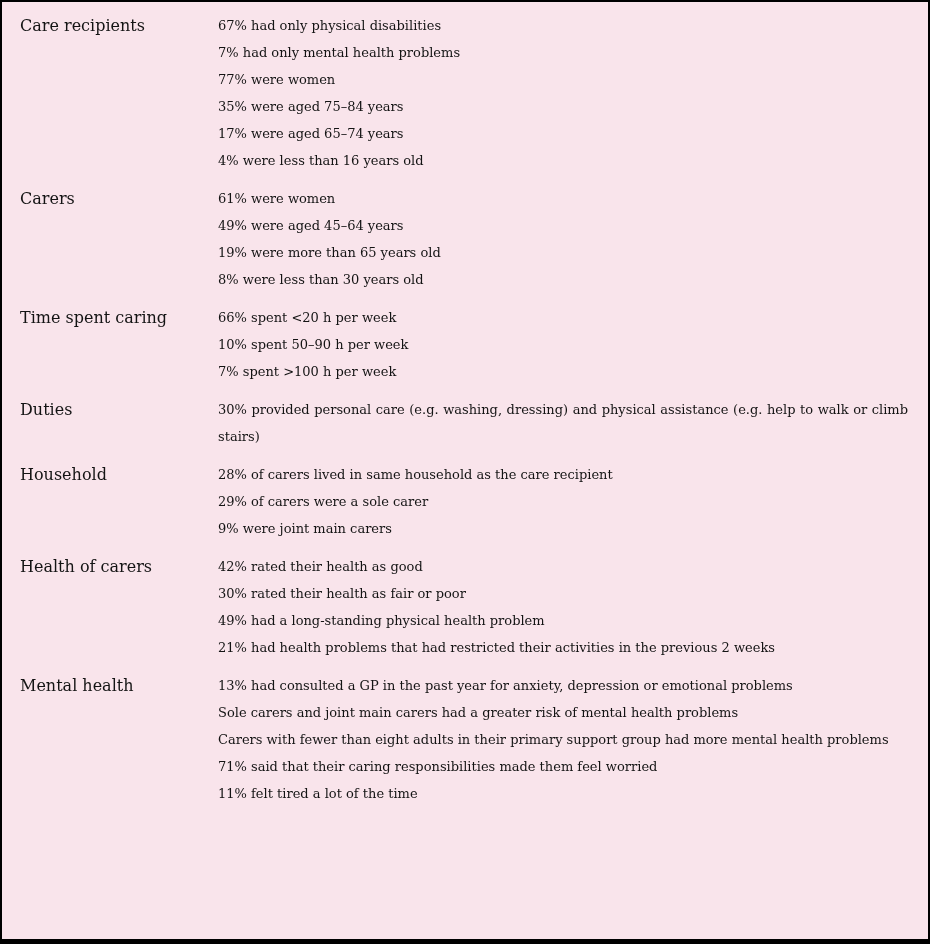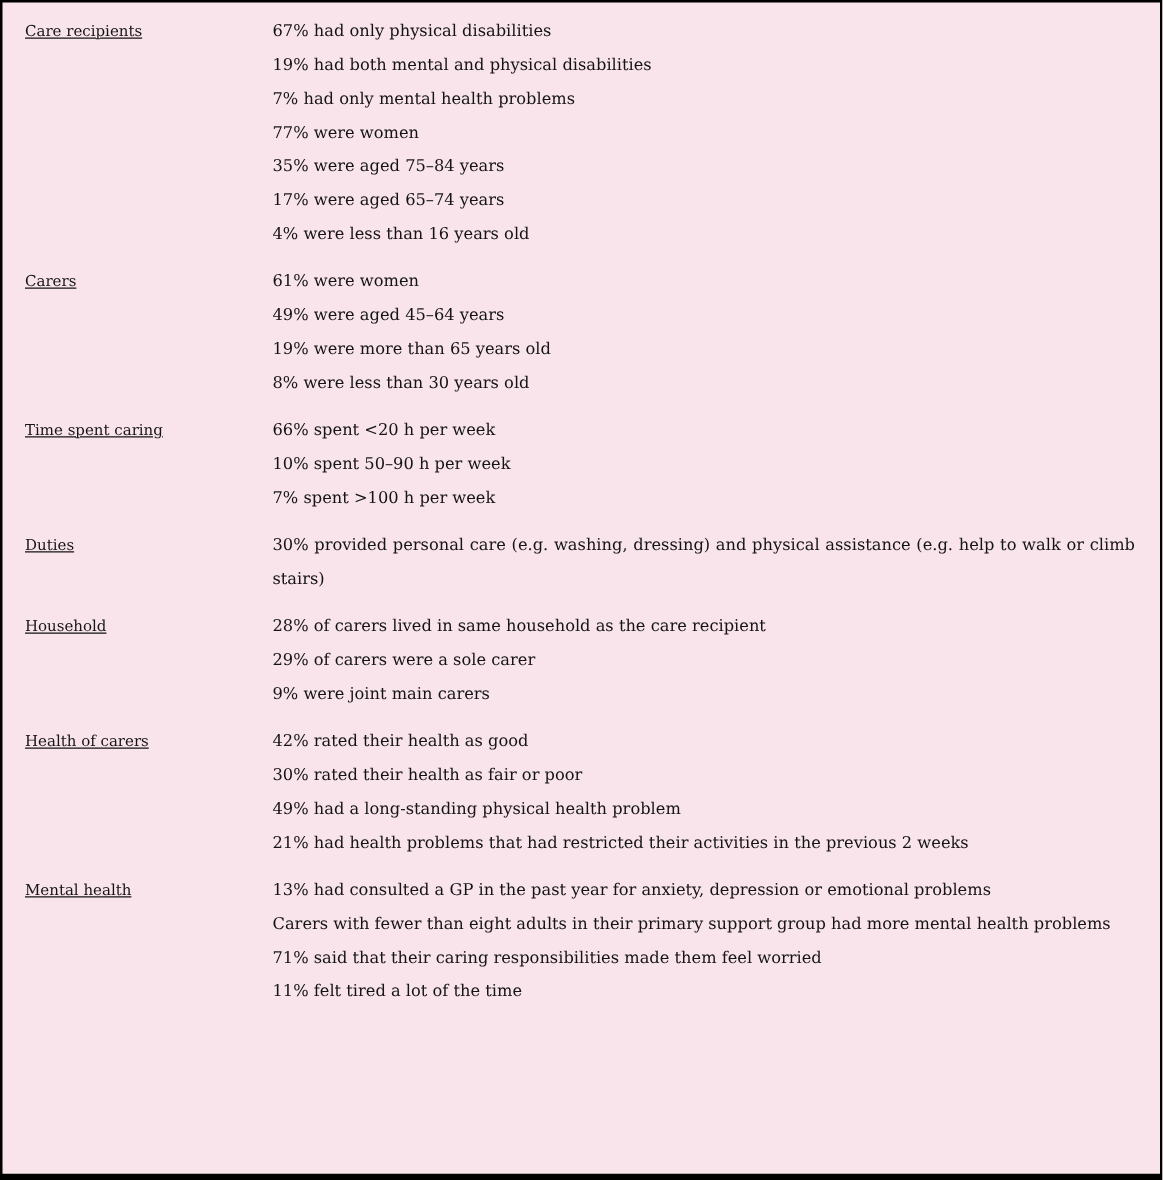--- a/index.html
+++ b/index.html
@@ -20,44 +20,42 @@
   }
   .row {
     display: flex;
     margin-bottom: 11px;
   }
   .row:last-child {
     margin-bottom: 0;
   }
   .label {
     flex: 0 0 198px;
-    font-size: 12px;
+    font-size: 16px;
     line-height: 27px;
-    text-decoration: underline;
   }
   .items {
     flex: 1 1 auto;
     min-width: 0;
   }
   .item {
     font-size: 13px;
     line-height: 27px;
     text-align: justify;
     text-justify: inter-word;
   }
 </style>
 </head>
 <body>
 
 <div class="table-box" id="summary-table">
     <div class="row">
       <div class="label">Care recipients</div>
       <div class="items">
         <div class="item">67% had only physical disabilities</div>
-        <div class="item">19% had both mental and physical disabilities</div>
         <div class="item">7% had only mental health problems</div>
         <div class="item">77% were women</div>
         <div class="item">35% were aged 75–84 years</div>
         <div class="item">17% were aged 65–74 years</div>
         <div class="item">4% were less than 16 years old</div>
       </div>
     </div>
     <div class="row">
       <div class="label">Carers</div>
       <div class="items">
@@ -95,18 +93,19 @@
         <div class="item">42% rated their health as good</div>
         <div class="item">30% rated their health as fair or poor</div>
         <div class="item">49% had a long-standing physical health problem</div>
         <div class="item">21% had health problems that had restricted their activities in the previous 2 weeks</div>
       </div>
     </div>
     <div class="row">
       <div class="label">Mental health</div>
       <div class="items">
         <div class="item">13% had consulted a GP in the past year for anxiety, depression or emotional problems</div>
+        <div class="item">Sole carers and joint main carers had a greater risk of mental health problems</div>
         <div class="item">Carers with fewer than eight adults in their primary support group had more mental health problems</div>
         <div class="item">71% said that their caring responsibilities made them feel worried</div>
         <div class="item">11% felt tired a lot of the time</div>
       </div>
     </div>
   </div>
 
 </body></html>

